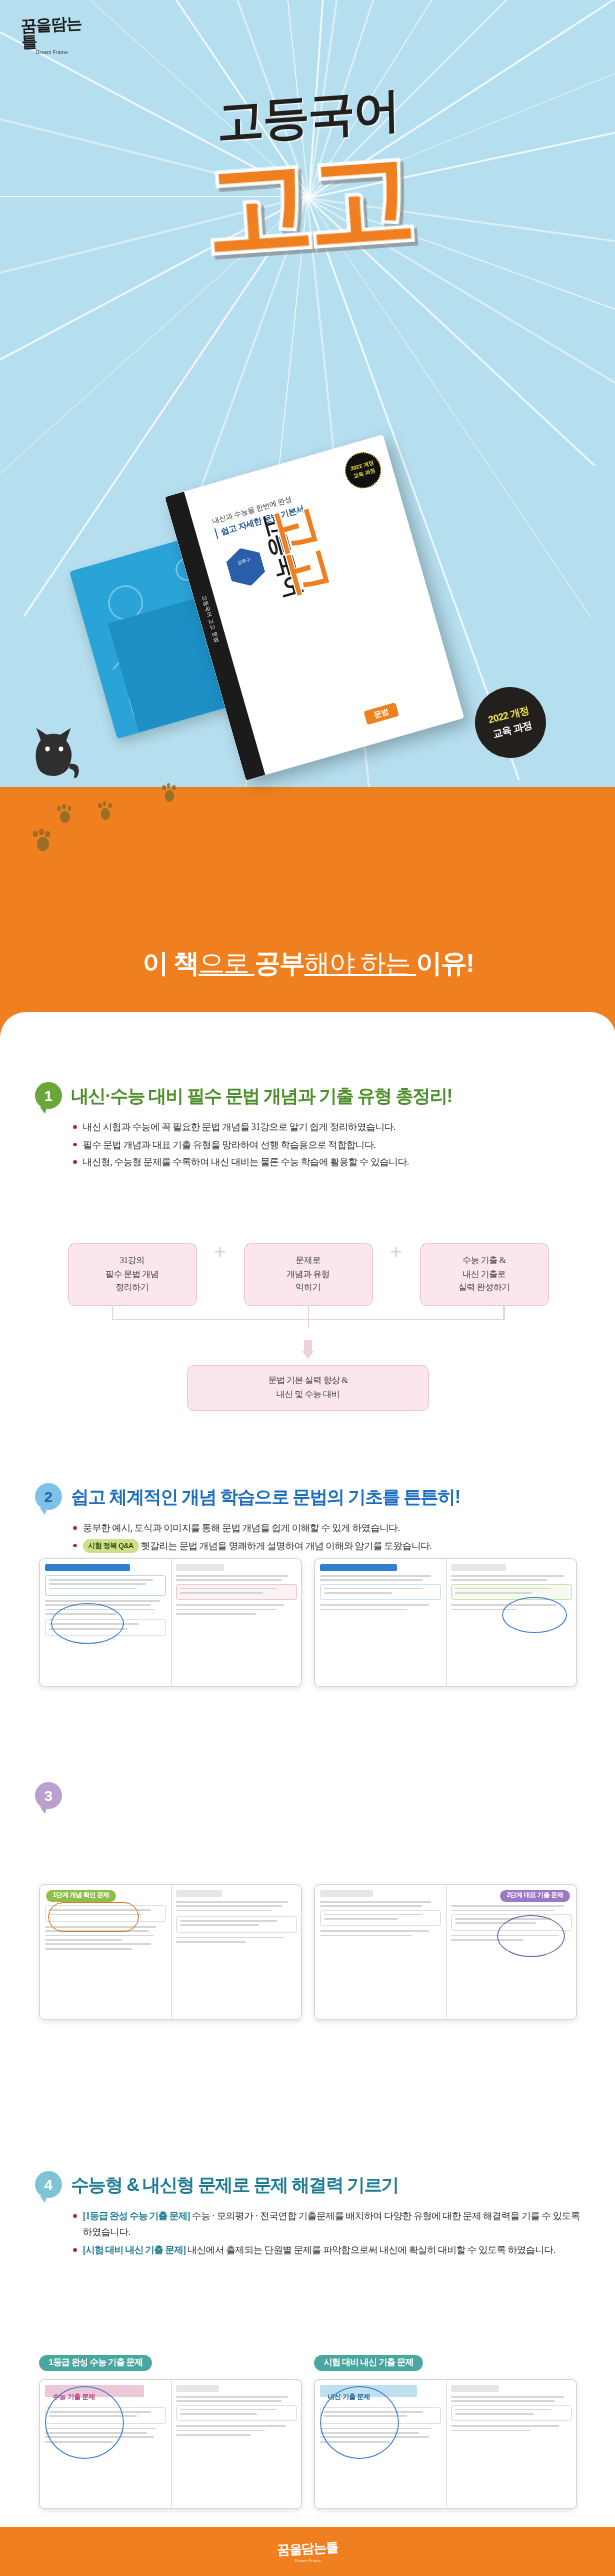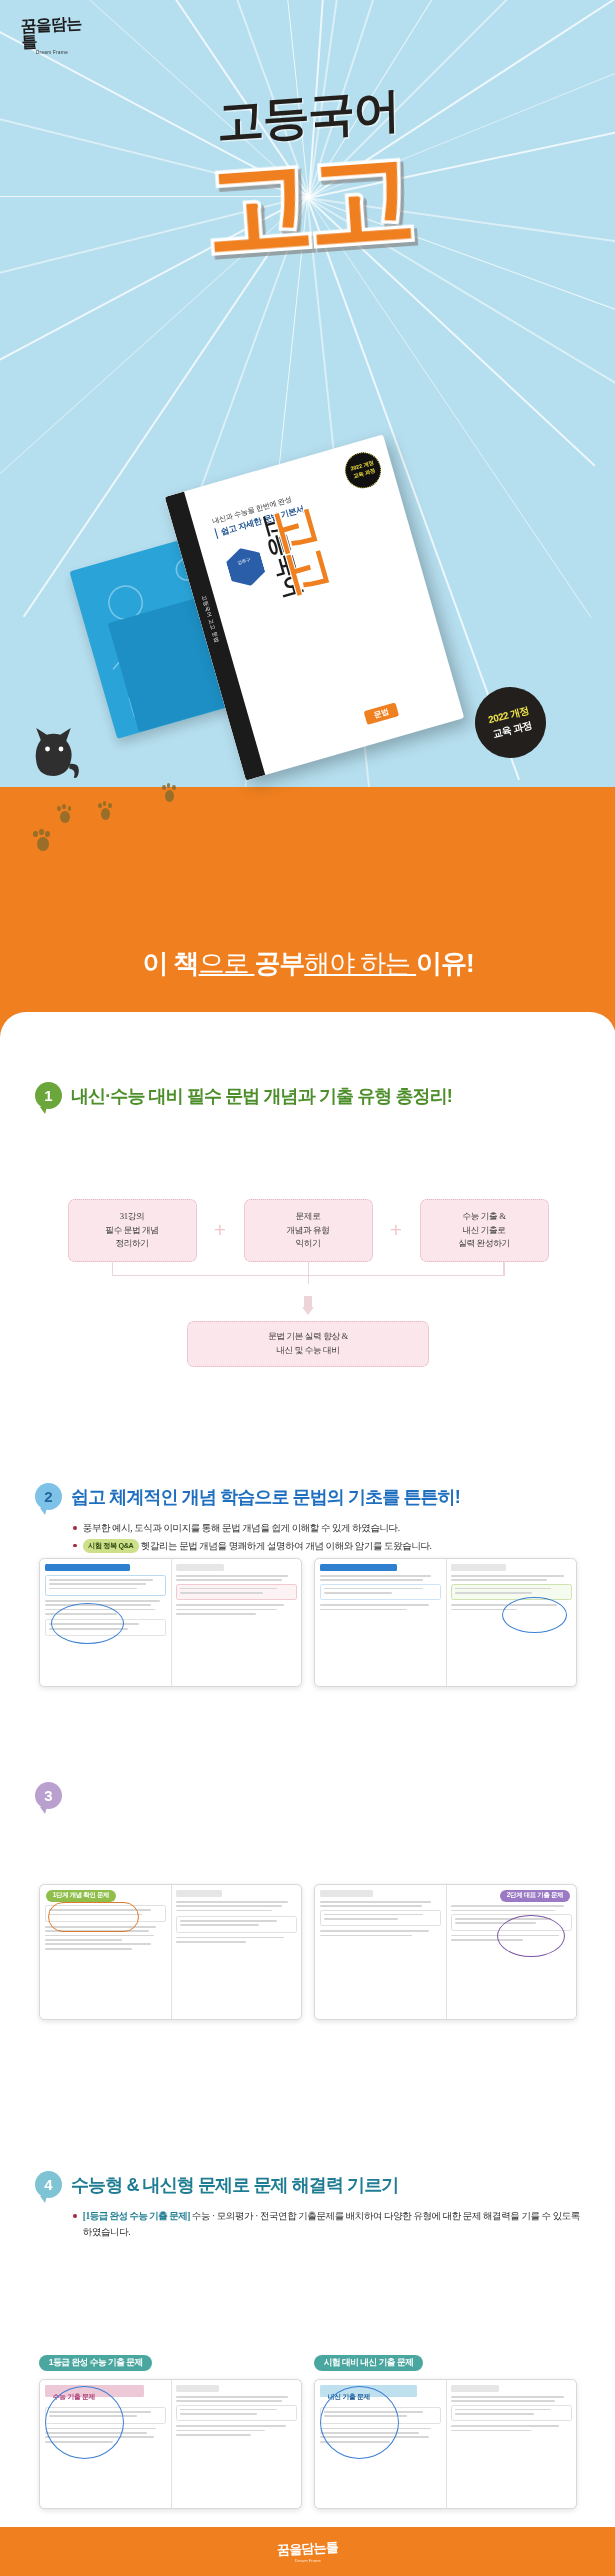--- a/index.html
+++ b/index.html
@@ -294,20 +294,21 @@
     background: #fbe7eb;
     border-radius: 6.8px;
     width: 129px;
     padding: 9.8px 4.5px;
     text-align: center;
     font-size: 8.7px;
     color: #3a3a3a;
     line-height: 1.58;
     letter-spacing: -0.4px;
     font-family: "Liberation Serif", "DejaVu Serif", serif;
+    margin-top: 44px;
   }
   .flow-plus { width: 47px; text-align: center; color: #f0c8cf; font-size: 21px; font-weight: 300; }
   .flow-connector { position: relative; height: 35px; width: 393px; margin: 0 auto; }
   .flow-connector .vline { position: absolute; width: 1.1px; background: #ecd4d8; top: 0; height: 13px; }
   .flow-connector .hline { position: absolute; left: 0; right: 0; top: 13px; height: 1.1px; background: #ecd4d8; }
   .flow-arrow {
     width: 13px; margin: 0 auto; position: relative; top: -0.8px;
   }
   .flow-arrow .stem { width: 8.3px; height: 10.6px; background: #ecd4d8; margin: 0 auto; }
   .flow-arrow .head {
@@ -516,20 +517,25 @@
 
   <div class="white-sheet"></div>
 
   <div class="feature" style="top:1082px;">
     <div class="feat-head">
       <div class="num-bubble" style="background:#6aa63a;color:#6aa63a;">
         <span style="color:#fff;">1</span>
       </div>
       <div class="feat-title" style="color:#4c8f2a;">내신·수능 대비 필수 문법 개념과 기출 유형 총정리!</div>
     </div>
+    <div class="bullets">
+      <div class="bullet">내신 시험과 수능에 꼭 필요한 문법 개념을 31강으로 알기 쉽게 정리하였습니다.</div>
+      <div class="bullet">필수 문법 개념과 대표 기출 유형을 망라하여 선행 학습용으로 적합합니다.</div>
+      <div class="bullet">내신형, 수능형 문제를 수록하여 내신 대비는 물론 수능 학습에 활용할 수 있습니다.</div>
+    </div>
   </div>
 
   <div class="flow" style="top:1199px;">
     <div class="flow-row">
       <div class="flow-box" style="white-space:pre-line;">31강의
 필수 문법 개념
 정리하기</div>
       <div class="flow-plus">+</div>
       <div class="flow-box" style="white-space:pre-line;">문제로
 개념과 유형
@@ -710,20 +716,23 @@
     <div class="feat-head">
       <div class="num-bubble" style="background:#7fc4d4;color:#7fc4d4;">
         <span style="color:#fff;">4</span>
       </div>
       <div class="feat-title" style="color:#1f7d93;">수능형 &amp; 내신형 문제로 문제 해결력 기르기</div>
     </div>
     <div class="bullets">
       <div class="bullet">
         <b style="color:#1f7d93;">[1등급 완성 수능 기출 문제]</b><span> 수능 · 모의평가 · 전국연합 기출문제를 배치하여 다양한 유형에 대한 문제 해결력을 기를 수 있도록 하였습니다.</span>
       </div>
+      <div class="bullet">
+        <b style="color:#1f7d93;">[시험 대비 내신 기출 문제]</b><span> 내신에서 출제되는 단원별 문제를 파악함으로써 내신에 확실히 대비할 수 있도록 하였습니다.</span>
+      </div>
     </div>
   </div>
 
   <div class="tagrow" style="top:2354px;">
     <div class="tagcell">
       <span class="spread-tag" style="background:#4aa7a0;">1등급 완성 수능 기출 문제</span>
     </div>
     <div class="tagcell">
       <span class="spread-tag" style="background:#4aa7a0;">시험 대비 내신 기출 문제</span>
     </div>

